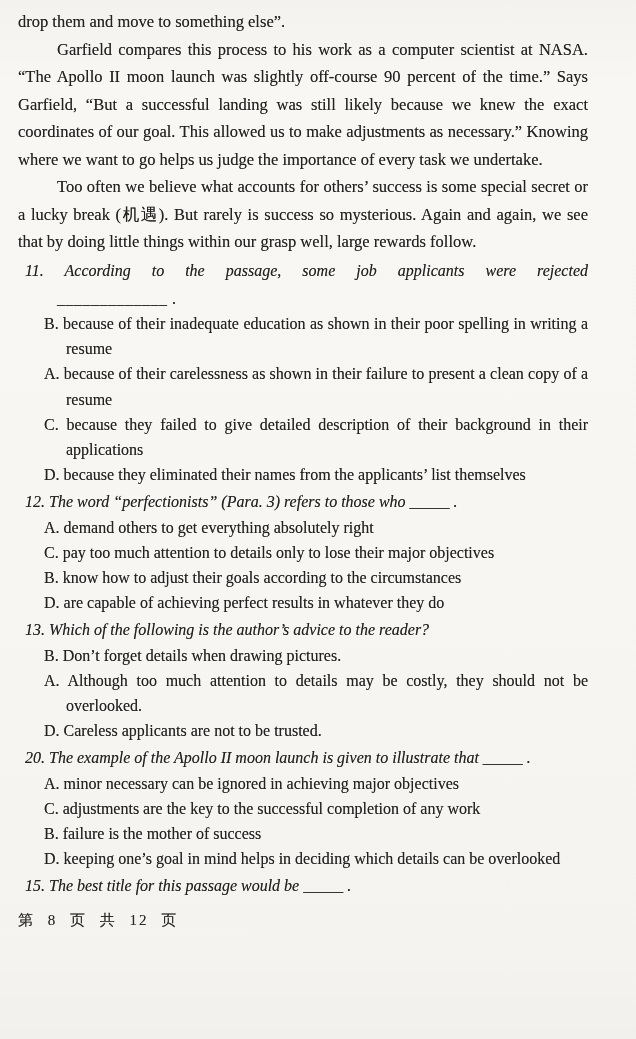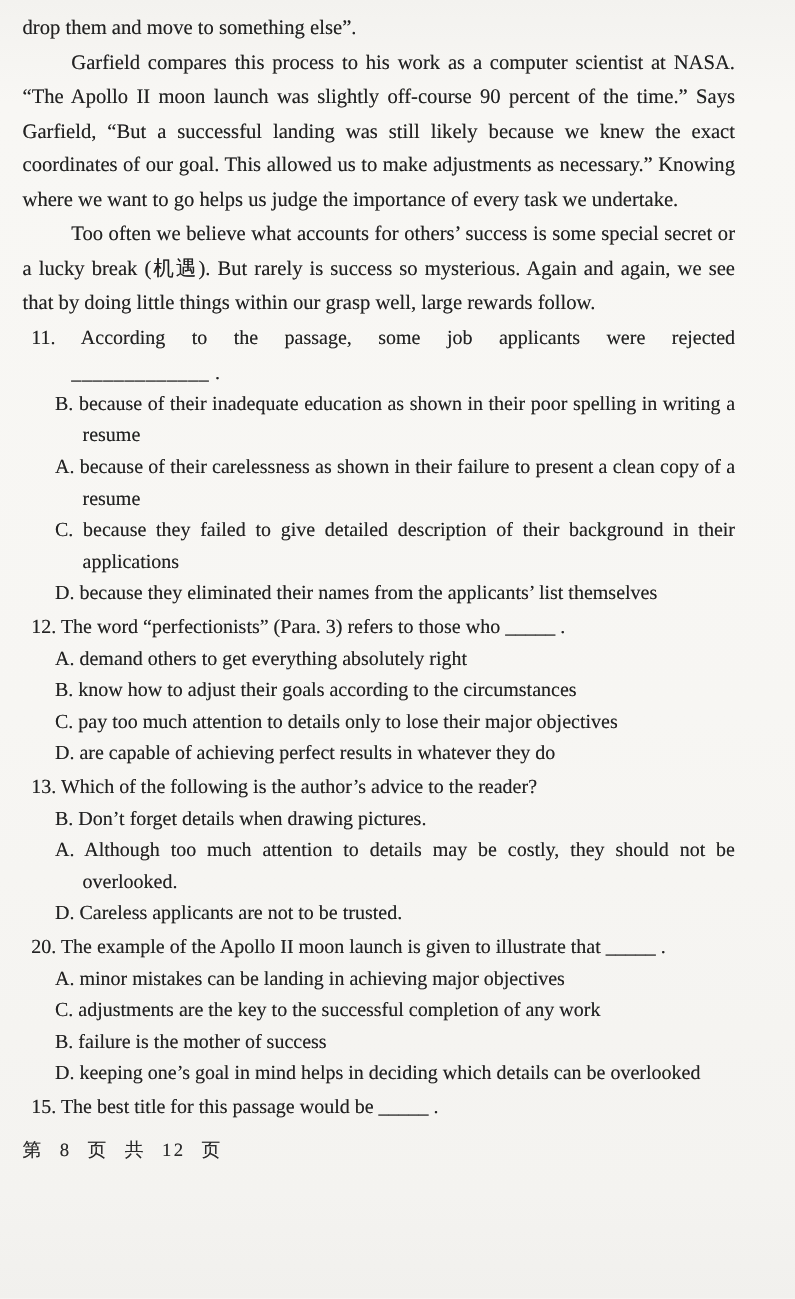--- a/index.html
+++ b/index.html
@@ -28,21 +28,21 @@
   }
   .para.indent { text-indent: 39px; }
   
   .questions {
     font-size: 16px;
     line-height: 25.2px;
     padding-left: 7px;  
     margin-top: 2px;
   }
   .question { margin-top: 2px; }
-  .q-stem { text-align: left; white-space: nowrap; }
+  .q-stem { text-align: left; white-space: nowrap; font-style: italic; }
   .q-stem.stretch {
     white-space: normal;
     text-align: justify;
     text-align-last: justify;
   }
   .q-blank {
     padding-left: 32px;
     margin-top: 3px;
     letter-spacing: 0.5px;
   }
@@ -97,26 +97,26 @@
     <div class="question">
       <div class="q-stem">
         <span class="q-num">12.</span>
         <span>The word “perfectionists” (Para. 3) refers to those who _____ .</span>
       </div>
       <div class="option">
         <span>A.</span>
         <span>demand others to get everything absolutely right</span>
       </div>
       <div class="option">
+        <span>C.</span>
+        <span>pay too much attention to details only to lose their major objectives</span>
+      </div>
+      <div class="option">
         <span>B.</span>
         <span>know how to adjust their goals according to the circumstances</span>
-      </div>
-      <div class="option">
-        <span>C.</span>
-        <span>pay too much attention to details only to lose their major objectives</span>
       </div>
       <div class="option">
         <span>D.</span>
         <span>are capable of achieving perfect results in whatever they do</span>
       </div>
     </div>
 
     <div class="question">
       <div class="q-stem">
         <span class="q-num">13.</span>
@@ -136,21 +136,21 @@
       </div>
     </div>
 
     <div class="question">
       <div class="q-stem">
         <span class="q-num">20.</span>
         <span>The example of the Apollo II moon launch is given to illustrate that _____ .</span>
       </div>
       <div class="option">
         <span>A.</span>
-        <span>minor mistakes can be landing in achieving major objectives</span>
+        <span>minor necessary can be ignored in achieving major objectives</span>
       </div>
       <div class="option">
         <span>C.</span>
         <span>adjustments are the key to the successful completion of any work</span>
       </div>
       <div class="option">
         <span>B.</span>
         <span>failure is the mother of success</span>
       </div>
       <div class="option">

